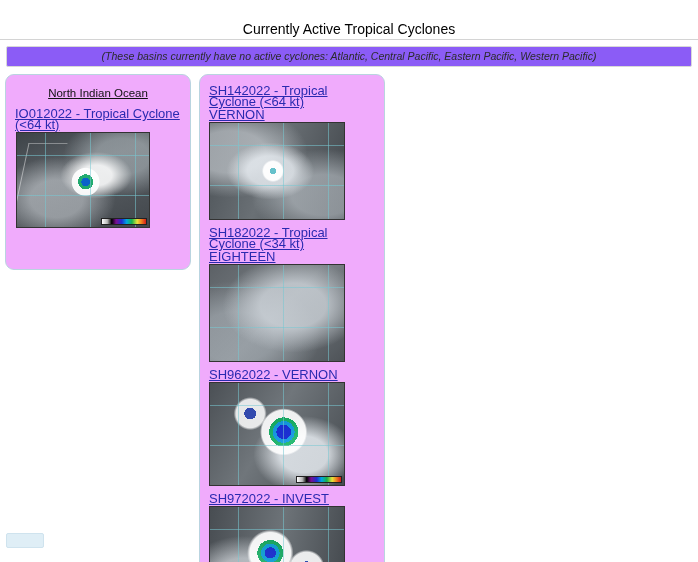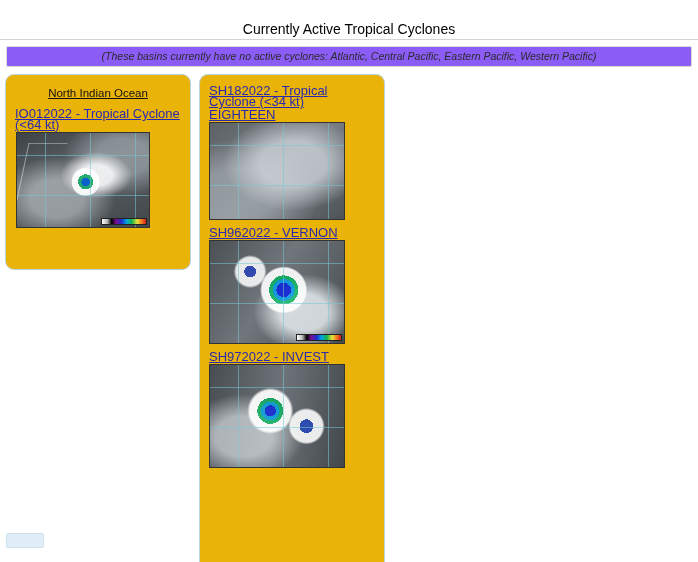--- a/index.html
+++ b/index.html
@@ -46,21 +46,21 @@
     position: relative;
     margin-top: 7px;
     padding-left: 5px;
     display: flex;
     align-items: flex-start;
     gap: 8px;
   }
   .basin-panel {
     border: 1px solid #b9d4e0;
     border-radius: 9px;
-    background: #eab308;
+    background: #f0abfc;
     box-sizing: border-box;
     padding: 10px 9px 10px 9px;
   }
   .panel-nio {
     width: 186px;
     height: 196px;
   }
   .panel-sh {
     width: 186px;
     height: 520px;
@@ -217,20 +217,27 @@
         <div class="grat"></div>
         <div class="colorbar"></div>
       </div>
     </div>
   </div>
 
   <div class="basin-panel panel-sh">
 
     <div class="panel-sh-scroll">
 
+      <div class="storm-block">
+        <span class="storm-link">SH142022 - Tropical Cyclone (&lt;64 kt)</span>
+        <span class="storm-link">VERNON</span>
+        <div class="sat-img img-sh sat-b">
+          <div class="grat"></div>
+        </div>
+      </div>
 
       <div class="storm-block">
         <span class="storm-link">SH182022 - Tropical Cyclone (&lt;34 kt)</span>
         <span class="storm-link">EIGHTEEN</span>
         <div class="sat-img img-sh sat-c">
           <div class="grat"></div>
         </div>
       </div>
 
       <div class="storm-block">

